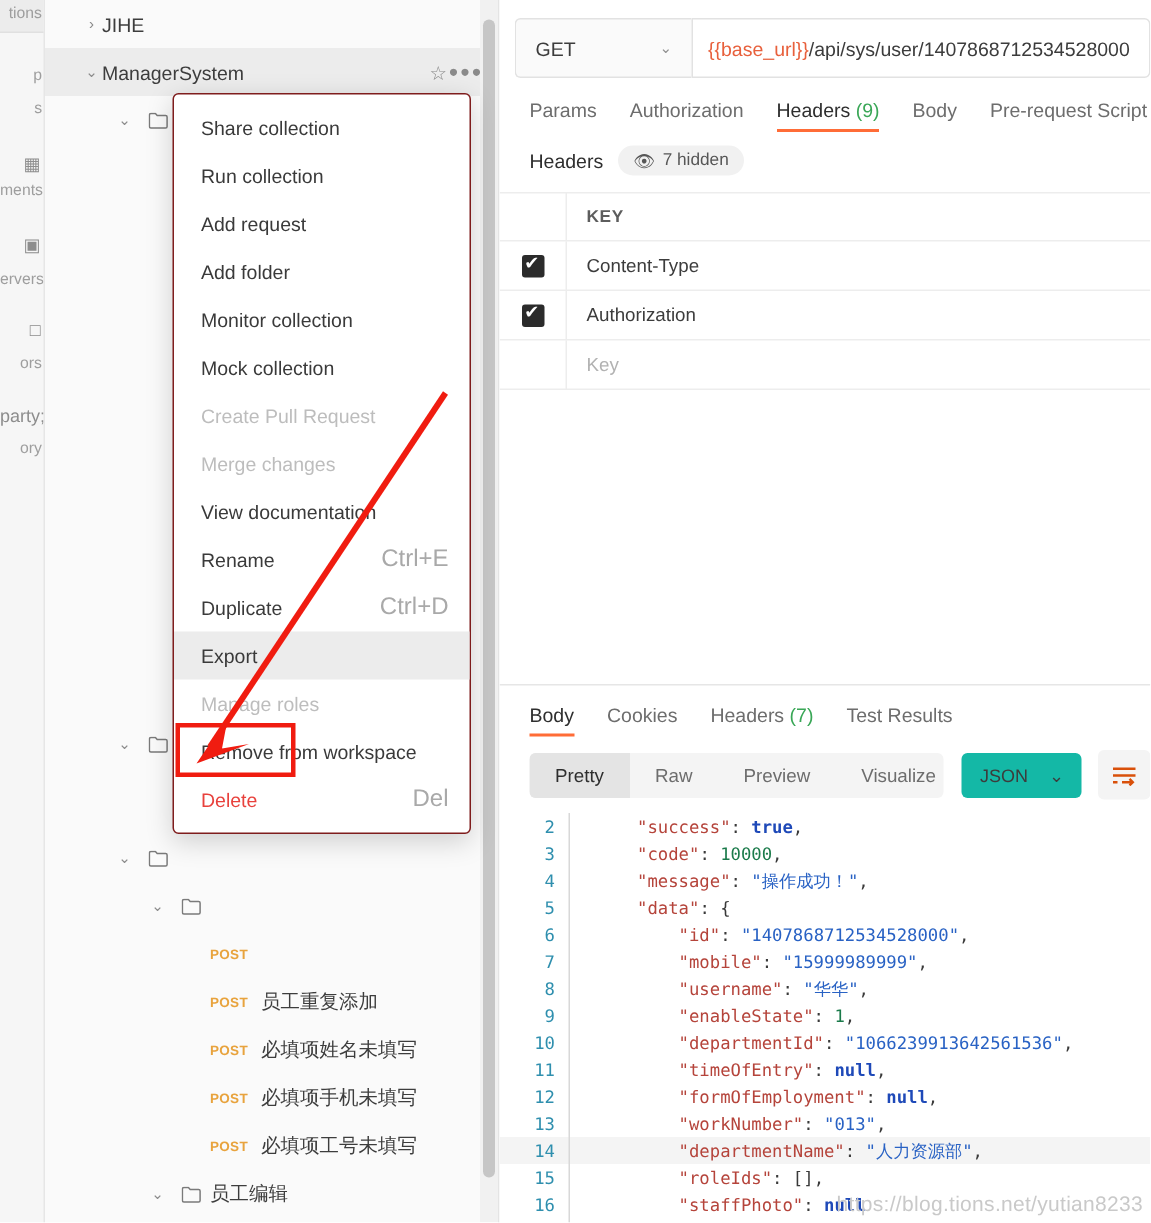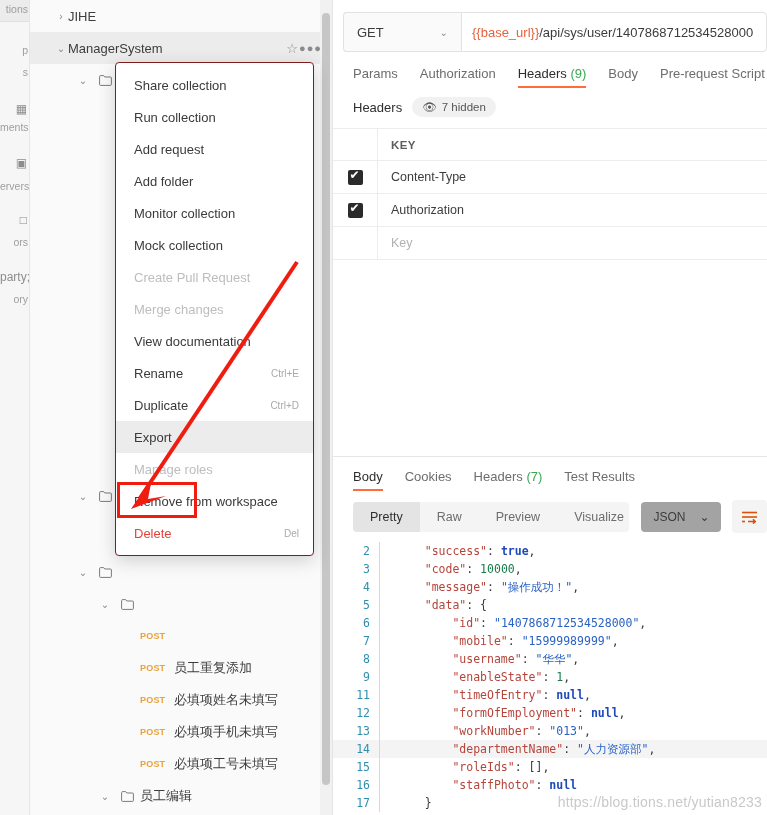--- a/index.html
+++ b/index.html
@@ -58,21 +58,21 @@
     background: #fff; border: 1px solid #7f1d1d; border-radius: 4px;
     box-shadow: 0 5px 18px rgba(0,0,0,.17); padding: 6px 0; z-index: 40;
   }
   .ctx-item {
     height: 32px; display: flex; align-items: center; justify-content: space-between;
     padding: 0 14px 0 18px; font-size: 13px; color: #3a3a3a; white-space: nowrap;
   }
   .ctx-item.disabled { color: #bdbdbd; }
   .ctx-item.danger { color: #e8413c; }
   .ctx-item.hl { background: #ececec; }
-  .ctx-sc { font-size: 10px; color: #a9a9a9; }
+  .ctx-sc { font-size: 16px; color: #a9a9a9; }
 
   
   .red-box {
     position: absolute; left: 117px; top: 482px; width: 80px; height: 36px;
     border: 3px solid #f01c10; z-index: 60; pointer-events:none;
   }
   .arrow-svg { position: absolute; left: 0; top: 0; width: 767px; height: 815px; z-index: 55; pointer-events: none; }
 
   
   .main { flex: 1; height: 815px; background: #fff; position: relative; overflow: hidden; }
@@ -120,21 +120,21 @@
 
   .resp-split { position: absolute; left: 0; right: 0; top: 456px; border-top: 1px solid #e6e6e6; }
   .resp-tabs { display: flex; align-items: center; gap: 22px; padding: 12px 0 0 20px; }
   .fmt-bar { display: flex; align-items: center; padding: 9px 0 0 20px; gap: 0; }
   .seg {
     display: flex; background: #f4f4f4; border-radius: 4px; overflow: hidden;
   }
   .seg-item { padding: 8px 17px; font-size: 12.5px; color: #6d6d6d; }
   .seg-item.on { background: #e4e4e4; color: #2e2e2e; }
   .json-sel {
-    margin-left: 12px; background: #a3a3a3; border-radius: 4px; padding: 8px 12px;
+    margin-left: 12px; background: #14b8a6; border-radius: 4px; padding: 8px 12px;
     font-size: 12px; color: #3c3c3c; display: flex; align-items: center; gap: 14px;
   }
   .wrap-btn {
     margin-left: 11px; background: #f4f4f4; border-radius: 4px;
     width: 36px; height: 33px; display: flex; align-items: center; justify-content: center;
   }
 
   .code {
     margin-top: 9px; font-family: "DejaVu Sans Mono", monospace; font-size: 11.5px;
     line-height: 18px; position: relative;
@@ -401,20 +401,21 @@
 
       <div class="code" id="code-block">
           <div class="code-row"><span class="ln">2</span><span class="code-gut"></span><span class="ctext">    <span class="c-key">"success"</span><span class="c-pun">: </span><span class="c-lit">true</span><span class="c-pun">,</span></span></div>
           <div class="code-row"><span class="ln">3</span><span class="code-gut"></span><span class="ctext">    <span class="c-key">"code"</span><span class="c-pun">: </span><span class="c-num">10000</span><span class="c-pun">,</span></span></div>
           <div class="code-row"><span class="ln">4</span><span class="code-gut"></span><span class="ctext">    <span class="c-key">"message"</span><span class="c-pun">: </span><span class="c-str">"操作成功！"</span><span class="c-pun">,</span></span></div>
           <div class="code-row"><span class="ln">5</span><span class="code-gut"></span><span class="ctext">    <span class="c-key">"data"</span><span class="c-pun">: </span><span class="c-pun">{</span><span class="c-pun"></span></span></div>
           <div class="code-row"><span class="ln">6</span><span class="code-gut"></span><span class="ctext">        <span class="c-key">"id"</span><span class="c-pun">: </span><span class="c-str">"1407868712534528000"</span><span class="c-pun">,</span></span></div>
           <div class="code-row"><span class="ln">7</span><span class="code-gut"></span><span class="ctext">        <span class="c-key">"mobile"</span><span class="c-pun">: </span><span class="c-str">"15999989999"</span><span class="c-pun">,</span></span></div>
           <div class="code-row"><span class="ln">8</span><span class="code-gut"></span><span class="ctext">        <span class="c-key">"username"</span><span class="c-pun">: </span><span class="c-str">"华华"</span><span class="c-pun">,</span></span></div>
           <div class="code-row"><span class="ln">9</span><span class="code-gut"></span><span class="ctext">        <span class="c-key">"enableState"</span><span class="c-pun">: </span><span class="c-num">1</span><span class="c-pun">,</span></span></div>
+          <div class="code-row"><span class="ln">10</span><span class="code-gut"></span><span class="ctext">        <span class="c-key">"departmentId"</span><span class="c-pun">: </span><span class="c-str">"1066239913642561536"</span><span class="c-pun">,</span></span></div>
           <div class="code-row"><span class="ln">11</span><span class="code-gut"></span><span class="ctext">        <span class="c-key">"timeOfEntry"</span><span class="c-pun">: </span><span class="c-lit">null</span><span class="c-pun">,</span></span></div>
           <div class="code-row"><span class="ln">12</span><span class="code-gut"></span><span class="ctext">        <span class="c-key">"formOfEmployment"</span><span class="c-pun">: </span><span class="c-lit">null</span><span class="c-pun">,</span></span></div>
           <div class="code-row"><span class="ln">13</span><span class="code-gut"></span><span class="ctext">        <span class="c-key">"workNumber"</span><span class="c-pun">: </span><span class="c-str">"013"</span><span class="c-pun">,</span></span></div>
           <div class="code-row hl"><span class="ln">14</span><span class="code-gut"></span><span class="ctext">        <span class="c-key">"departmentName"</span><span class="c-pun">: </span><span class="c-str">"人力资源部"</span><span class="c-pun">,</span></span></div>
           <div class="code-row"><span class="ln">15</span><span class="code-gut"></span><span class="ctext">        <span class="c-key">"roleIds"</span><span class="c-pun">: </span><span class="c-pun">[]</span><span class="c-pun">,</span></span></div>
           <div class="code-row"><span class="ln">16</span><span class="code-gut"></span><span class="ctext">        <span class="c-key">"staffPhoto"</span><span class="c-pun">: </span><span class="c-lit">null</span><span class="c-pun"></span></span></div>
           <div class="code-row"><span class="ln">17</span><span class="code-gut"></span><span class="ctext">    <span class="c-pun">}</span><span class="c-pun"></span></span></div>
         </div>
     </div>
 

